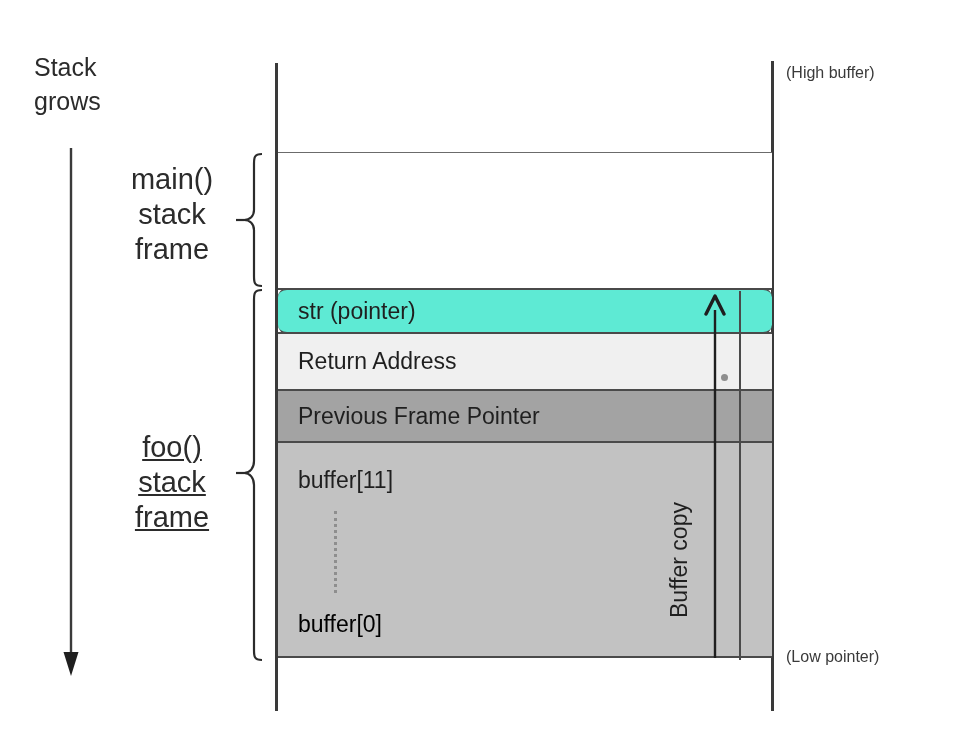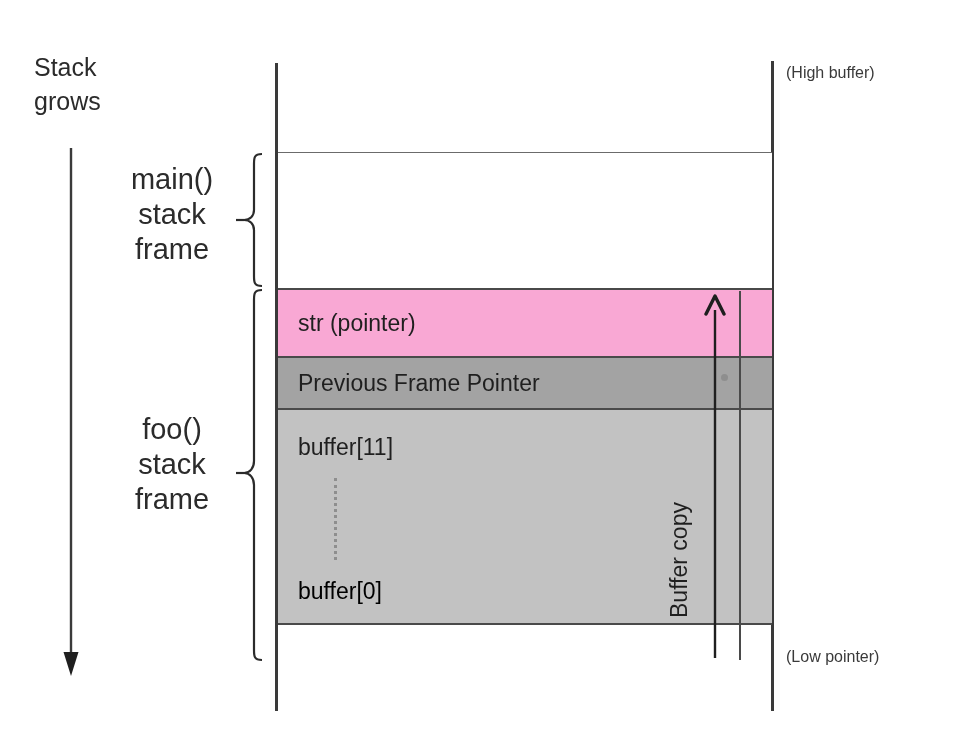--- a/index.html
+++ b/index.html
@@ -42,21 +42,21 @@
 
   .frame-label {
     position: absolute;
     font-size: 29px;
     line-height: 35px;
     color: #2b2b2b;
     text-align: center;
     white-space: pre-line;
   }
   .frame-label.main { left: 112px; top: 162px; width: 120px; }
-  .frame-label.foo  { left: 112px; top: 412px; width: 120px; }
+  .frame-label.foo  { left: 112px; top: 430px; width: 120px; text-decoration: underline; }
 
   .brace {
     position: absolute;
     width: 28px;
   }
   .brace.main { left: 236px; top: 152px; height: 136px; }
   .brace.foo  { left: 236px; top: 288px; height: 374px; }
 
   
   .rail {
@@ -100,21 +100,21 @@
     color: #1f1f1f;
     padding-left: 20px;
     white-space: nowrap;
   }
 
   .cell.main-frame {
     height: 138px;
     background: #ffffff;
     border-top: 1px solid #6b6b6b;
   }
-  .cell.str-row  { height: 70px;  background: #f9a8d4; }
+  .cell.str-row  { height: 46px;  background: #5eead4; border-radius: 9px; }
   .cell.ret-row  { height: 59px;  background: #f0f0f0; }
   .cell.pfp-row  { height: 54px;  background: #a3a3a3; }
   .cell.buf-row  { height: 217px; background: #c2c2c2; align-items: flex-start; }
 
   .cell.buf-row .buf-top {
     position: absolute;
     left: 20px;
     top: 24px;
     font-size: 23px;
     color: #1f1f1f;
@@ -216,20 +216,23 @@
   <div class="stack-col">
 
     <div class="cell main-frame">
       <span class="cell-text"></span>
     </div>
 
     <div class="cell str-row">
       <span class="cell-text">str (pointer)</span>
     </div>
 
+    <div class="cell ret-row">
+      <span class="cell-text">Return Address</span>
+    </div>
 
     <div class="cell pfp-row">
       <span class="cell-text">Previous Frame Pointer</span>
     </div>
 
     <div class="cell buf-row">
       <span class="buf-top">buffer[11]</span>
       <span class="ellipsis-dots"></span>
       <span class="buf-bottom">buffer[0]</span>
     </div>

